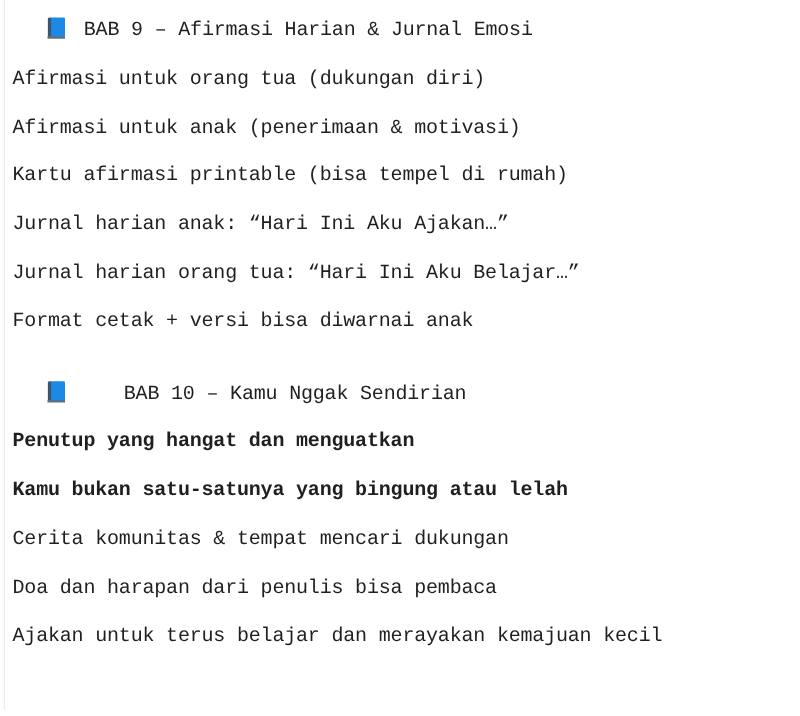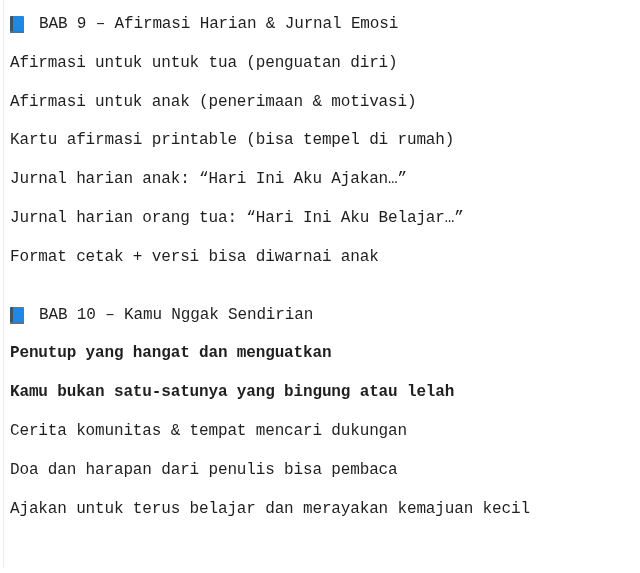--- a/index.html
+++ b/index.html
@@ -33,21 +33,22 @@
       position: absolute;
       left: 0;
       height: 20px;
       line-height: 20px;
       font-size: 16px;
       white-space: nowrap;
       letter-spacing: -0.15px;
     }
     .heading {
       display: flex;
-      align-items: center;
+      align-items: flex-start;
+      margin-left: 28px;
     }
     .book-icon {
       display: inline-block;
       width: 14px;
       height: 16px;
       margin-right: 15px;
       position: relative;
       box-sizing: border-box;
       background: #1e88e5;
       border-left: 3px solid #3d5569;
@@ -67,28 +68,28 @@
 <body>
 
 <div class="left-rule"></div>
 
 <div class="doc">
 
   <div class="line heading" style="top:14px;">
     <span class="book-icon"></span>
     <span>BAB 9 – Afirmasi Harian &amp; Jurnal Emosi</span>
   </div>
-  <div class="line" style="top:53px;">Afirmasi untuk untuk tua (penguatan diri)</div>
+  <div class="line" style="top:53px;">Afirmasi untuk orang tua (dukungan diri)</div>
   <div class="line" style="top:92px;">Afirmasi untuk anak (penerimaan &amp; motivasi)</div>
   <div class="line" style="top:130px;">Kartu afirmasi printable (bisa tempel di rumah)</div>
   <div class="line" style="top:169px;">Jurnal harian anak: “Hari Ini Aku Ajakan…”</div>
   <div class="line" style="top:208px;">Jurnal harian orang tua: “Hari Ini Aku Belajar…”</div>
   <div class="line" style="top:247px;">Format cetak + versi bisa diwarnai anak</div>
 
-  <div class="line heading" style="top:305px;">
+  <div class="line heading" style="top:305px;gap:32px;">
     <span class="book-icon"></span>
     <span>BAB 10 – Kamu Nggak Sendirian</span>
   </div>
   <div class="line" style="top:343px;font-weight:bold;">Penutup yang hangat dan menguatkan</div>
   <div class="line" style="top:382px;font-weight:bold;">Kamu bukan satu-satunya yang bingung atau lelah</div>
   <div class="line" style="top:421px;">Cerita komunitas &amp; tempat mencari dukungan</div>
   <div class="line" style="top:460px;">Doa dan harapan dari penulis bisa pembaca</div>
   <div class="line" style="top:499px;">Ajakan untuk terus belajar dan merayakan kemajuan kecil</div>
 
 </div>

